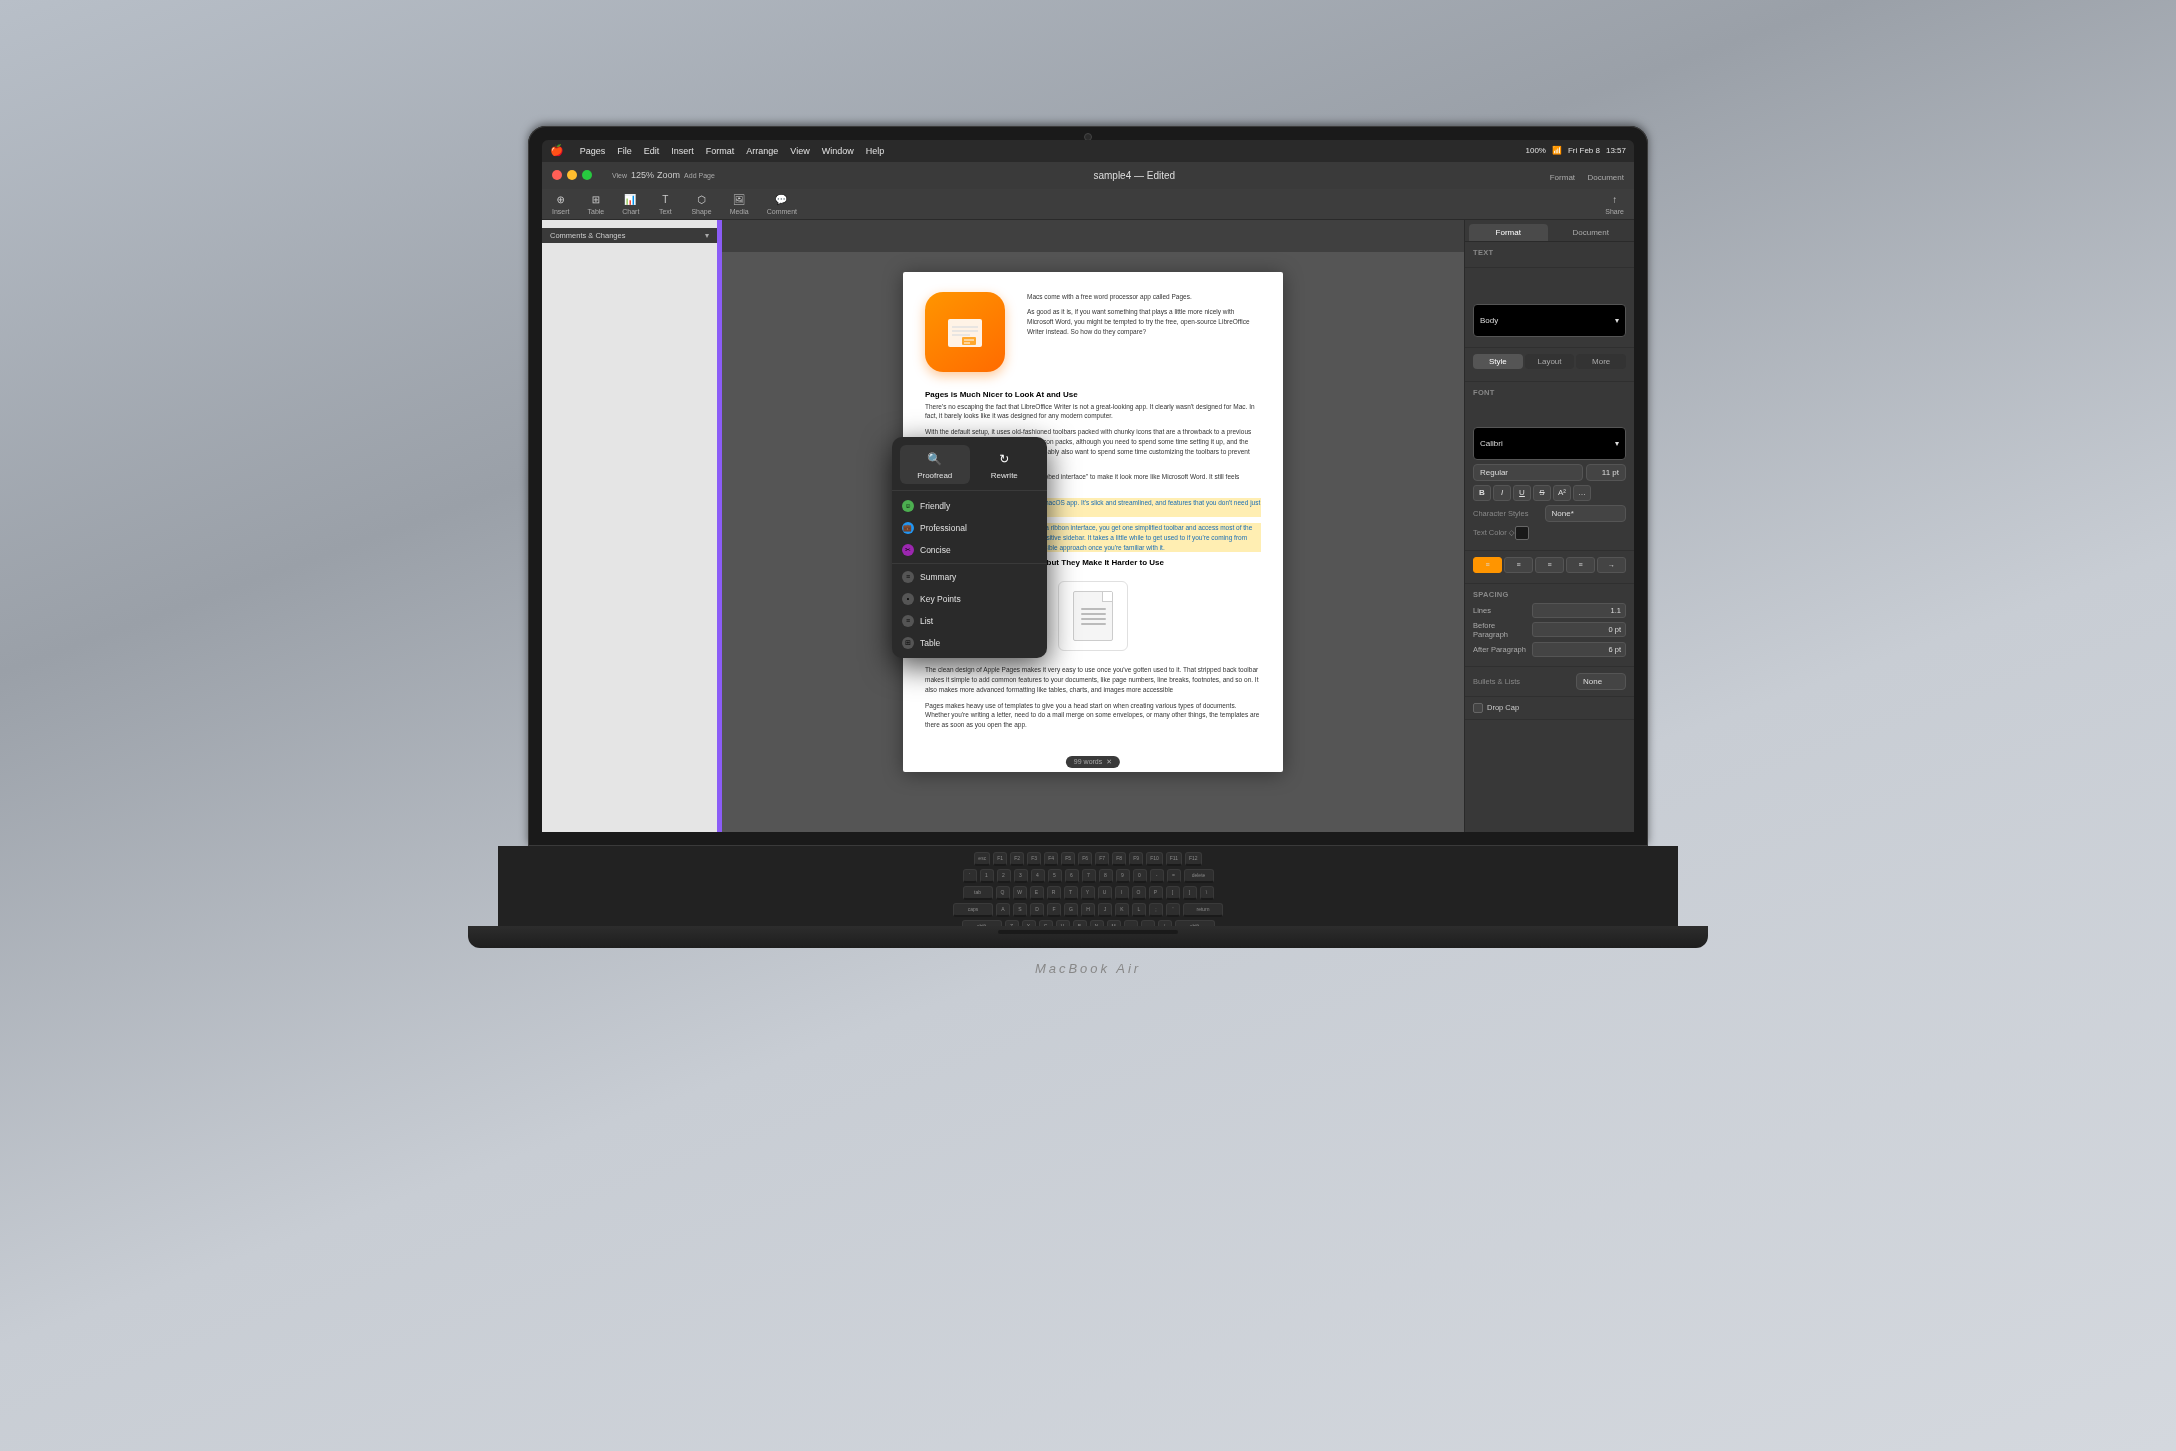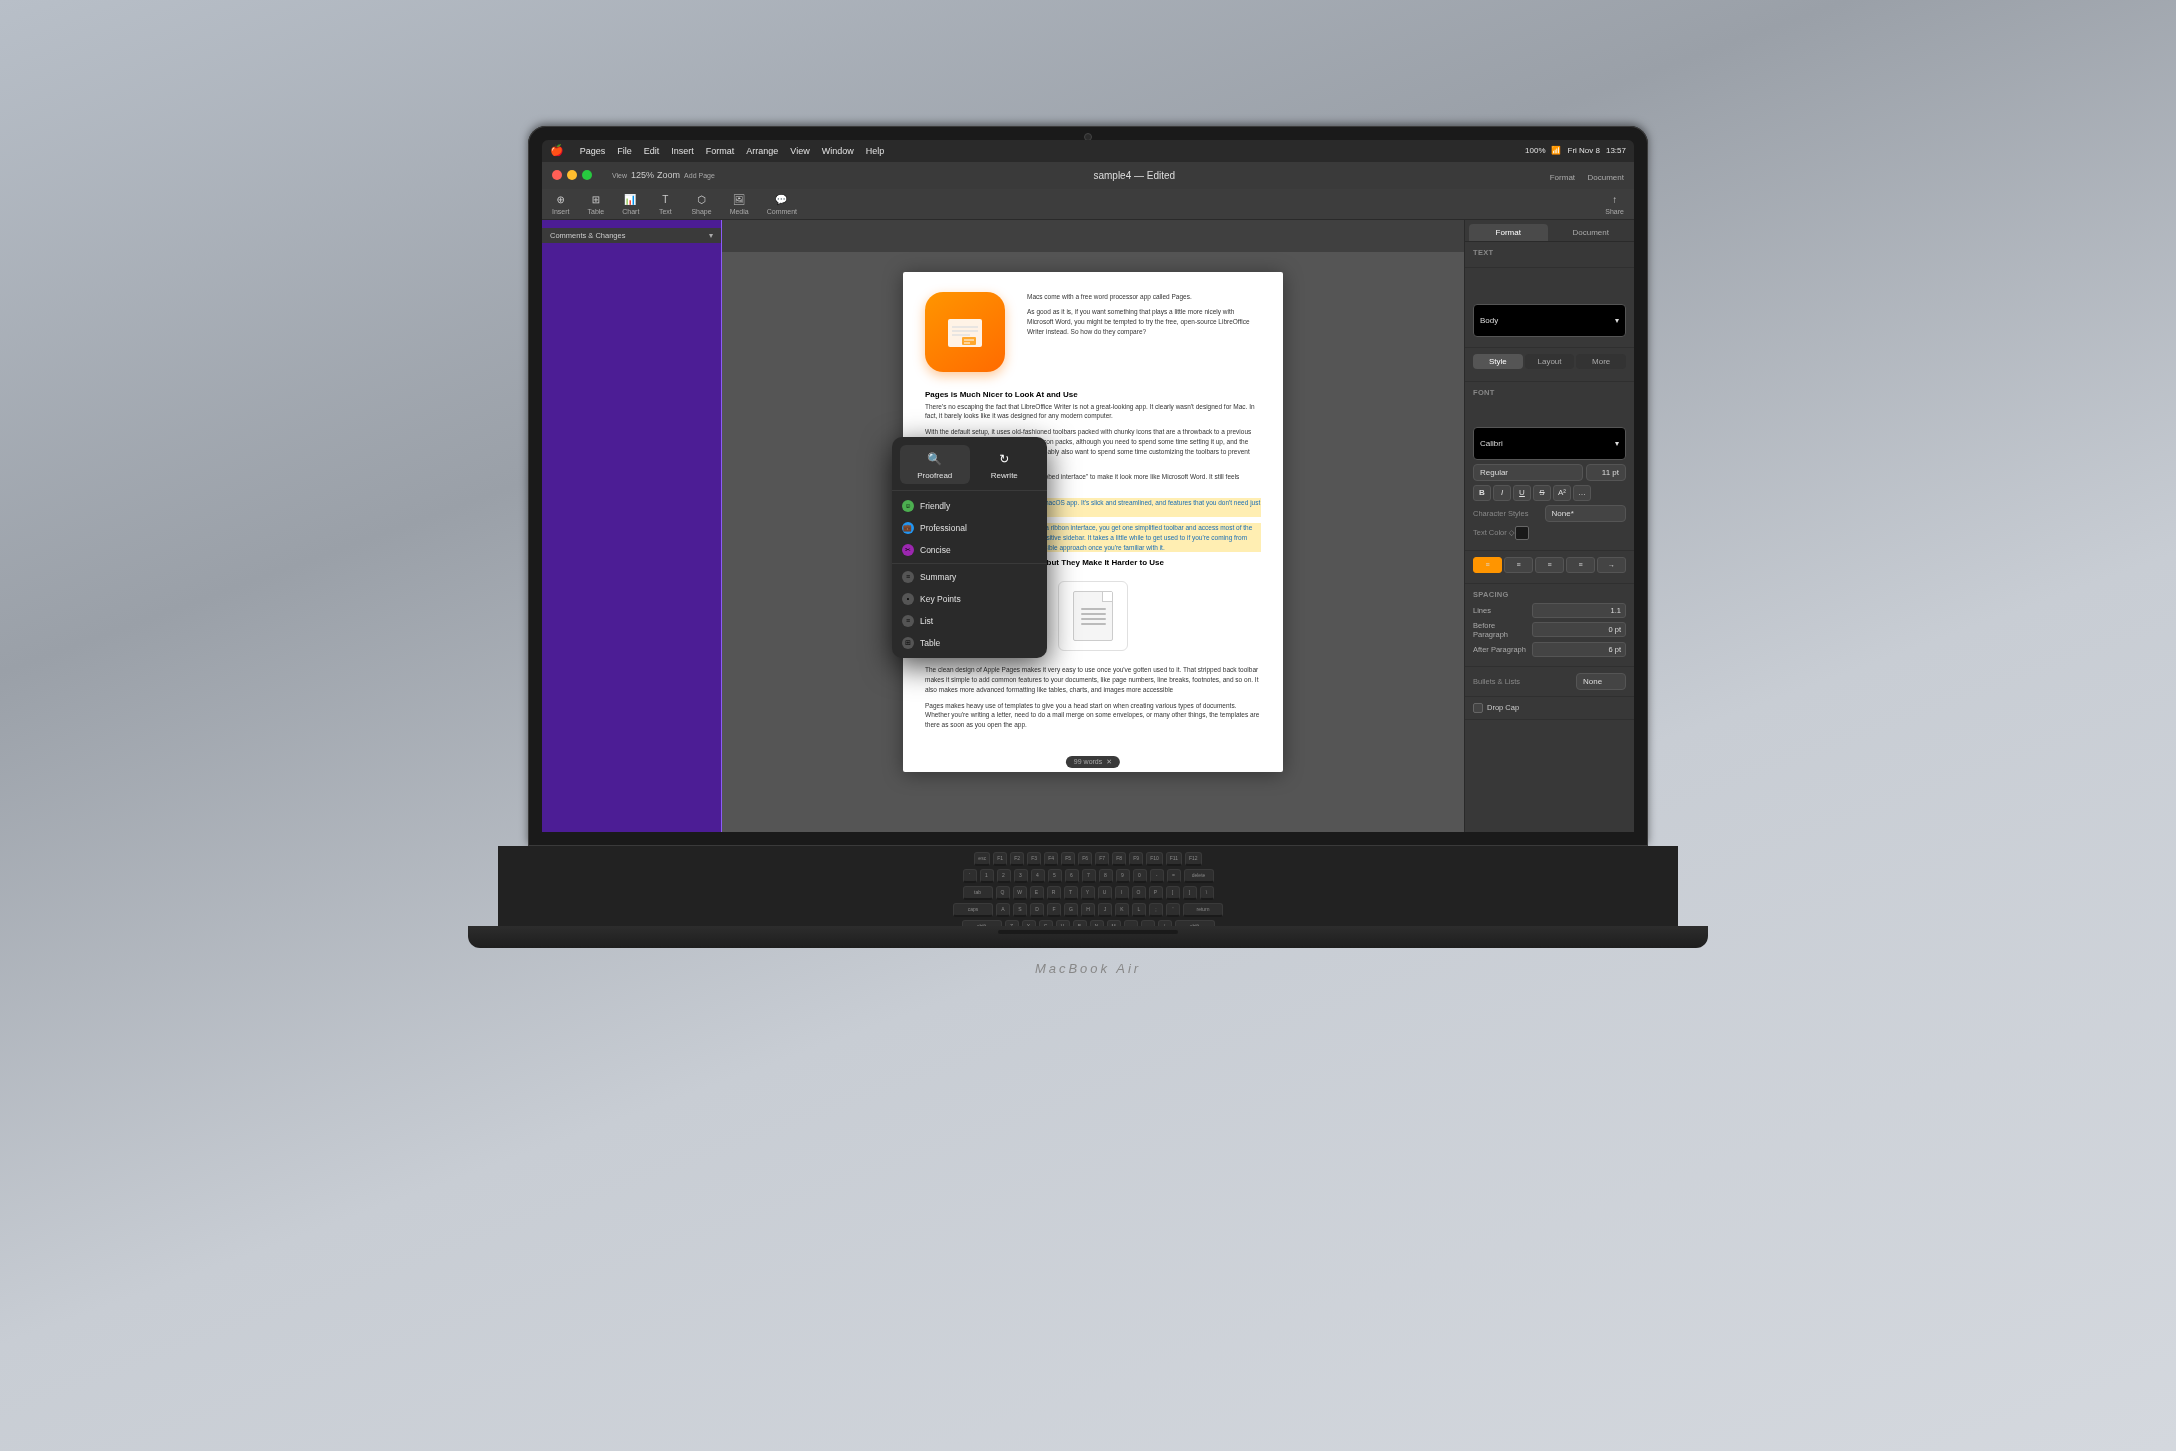--- a/index.html
+++ b/index.html
@@ -154,22 +154,22 @@
     .main-area {
       display: flex;
       width: 100%;
       height: calc(692px - 22px - 58px);
       background: #404040;
     }
 
     
     .left-panel {
       width: 180px;
-      background: #4c1d95;
-      border-right: 1px solid #8b5cf6;
+      background: #e5e5e5;
+      border-right: 5px solid #8b5cf6;
       display: flex;
       flex-direction: column;
       padding: 6px 0;
     }
 
     .view-btn {
       font-size: 7px;
       color: #aaa;
       padding: 2px 4px;
       border-radius: 3px;
@@ -675,21 +675,21 @@
         <span class="menubar-item">Edit</span>
         <span class="menubar-item">Insert</span>
         <span class="menubar-item">Format</span>
         <span class="menubar-item">Arrange</span>
         <span class="menubar-item">View</span>
         <span class="menubar-item">Window</span>
         <span class="menubar-item">Help</span>
         <div class="menubar-right">
           <span>100%</span>
           <span>📶</span>
-          <span>Fri Nov 8</span>
+          <span>Fri Feb 8</span>
           <span>13:57</span>
         </div>
       </div>
 
       <div class="app-toolbar">
         <div class="toolbar-top">
           <div class="traffic-lights">
             <div class="tl-red"></div>
             <div class="tl-yellow"></div>
             <div class="tl-green"></div>

